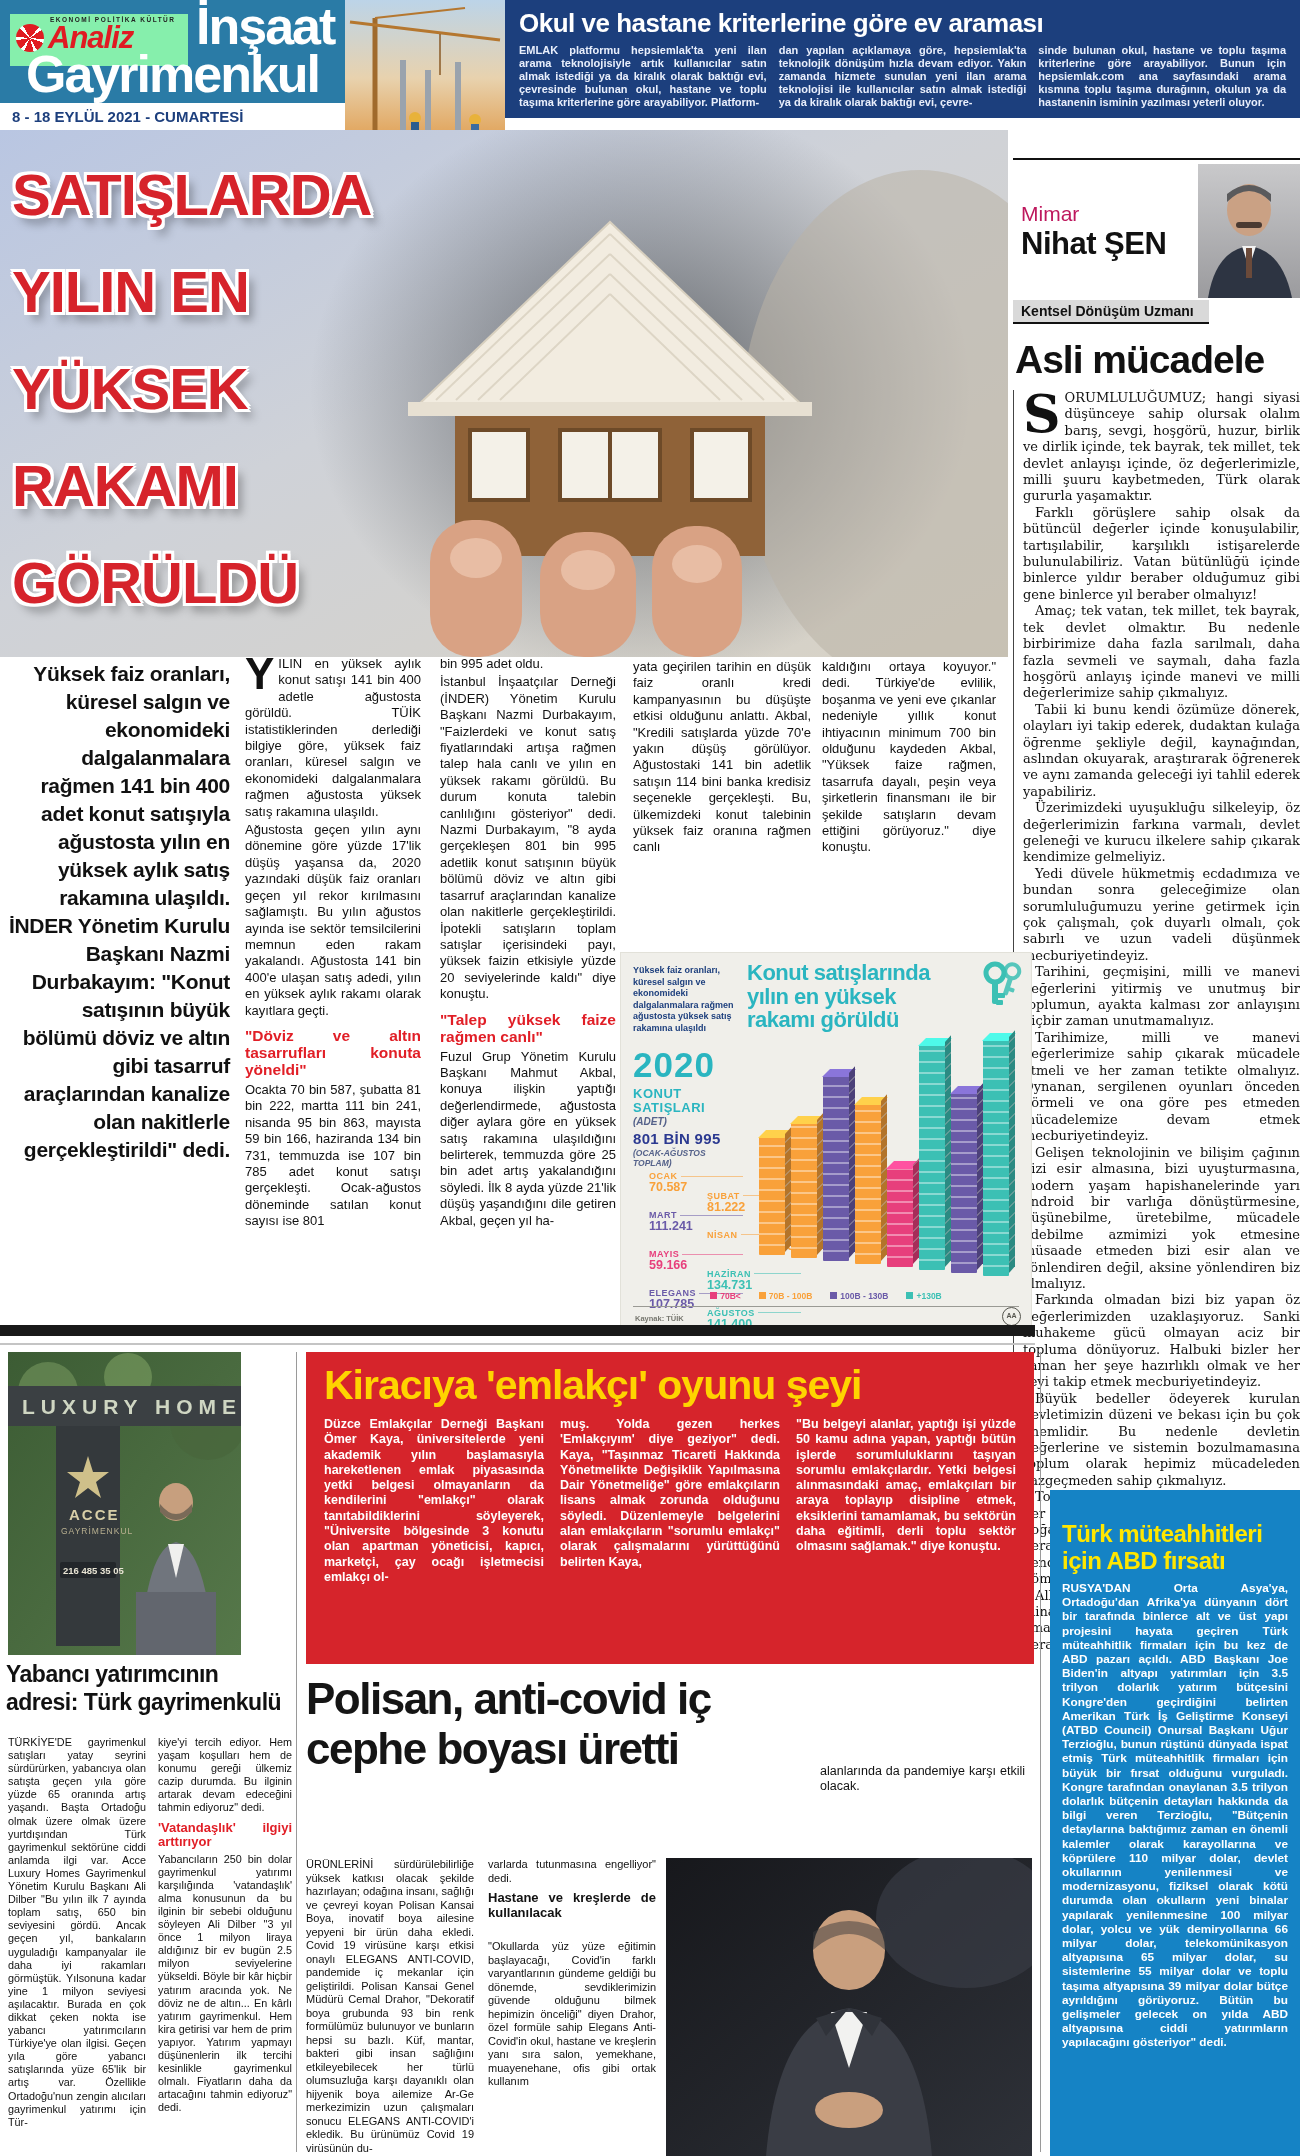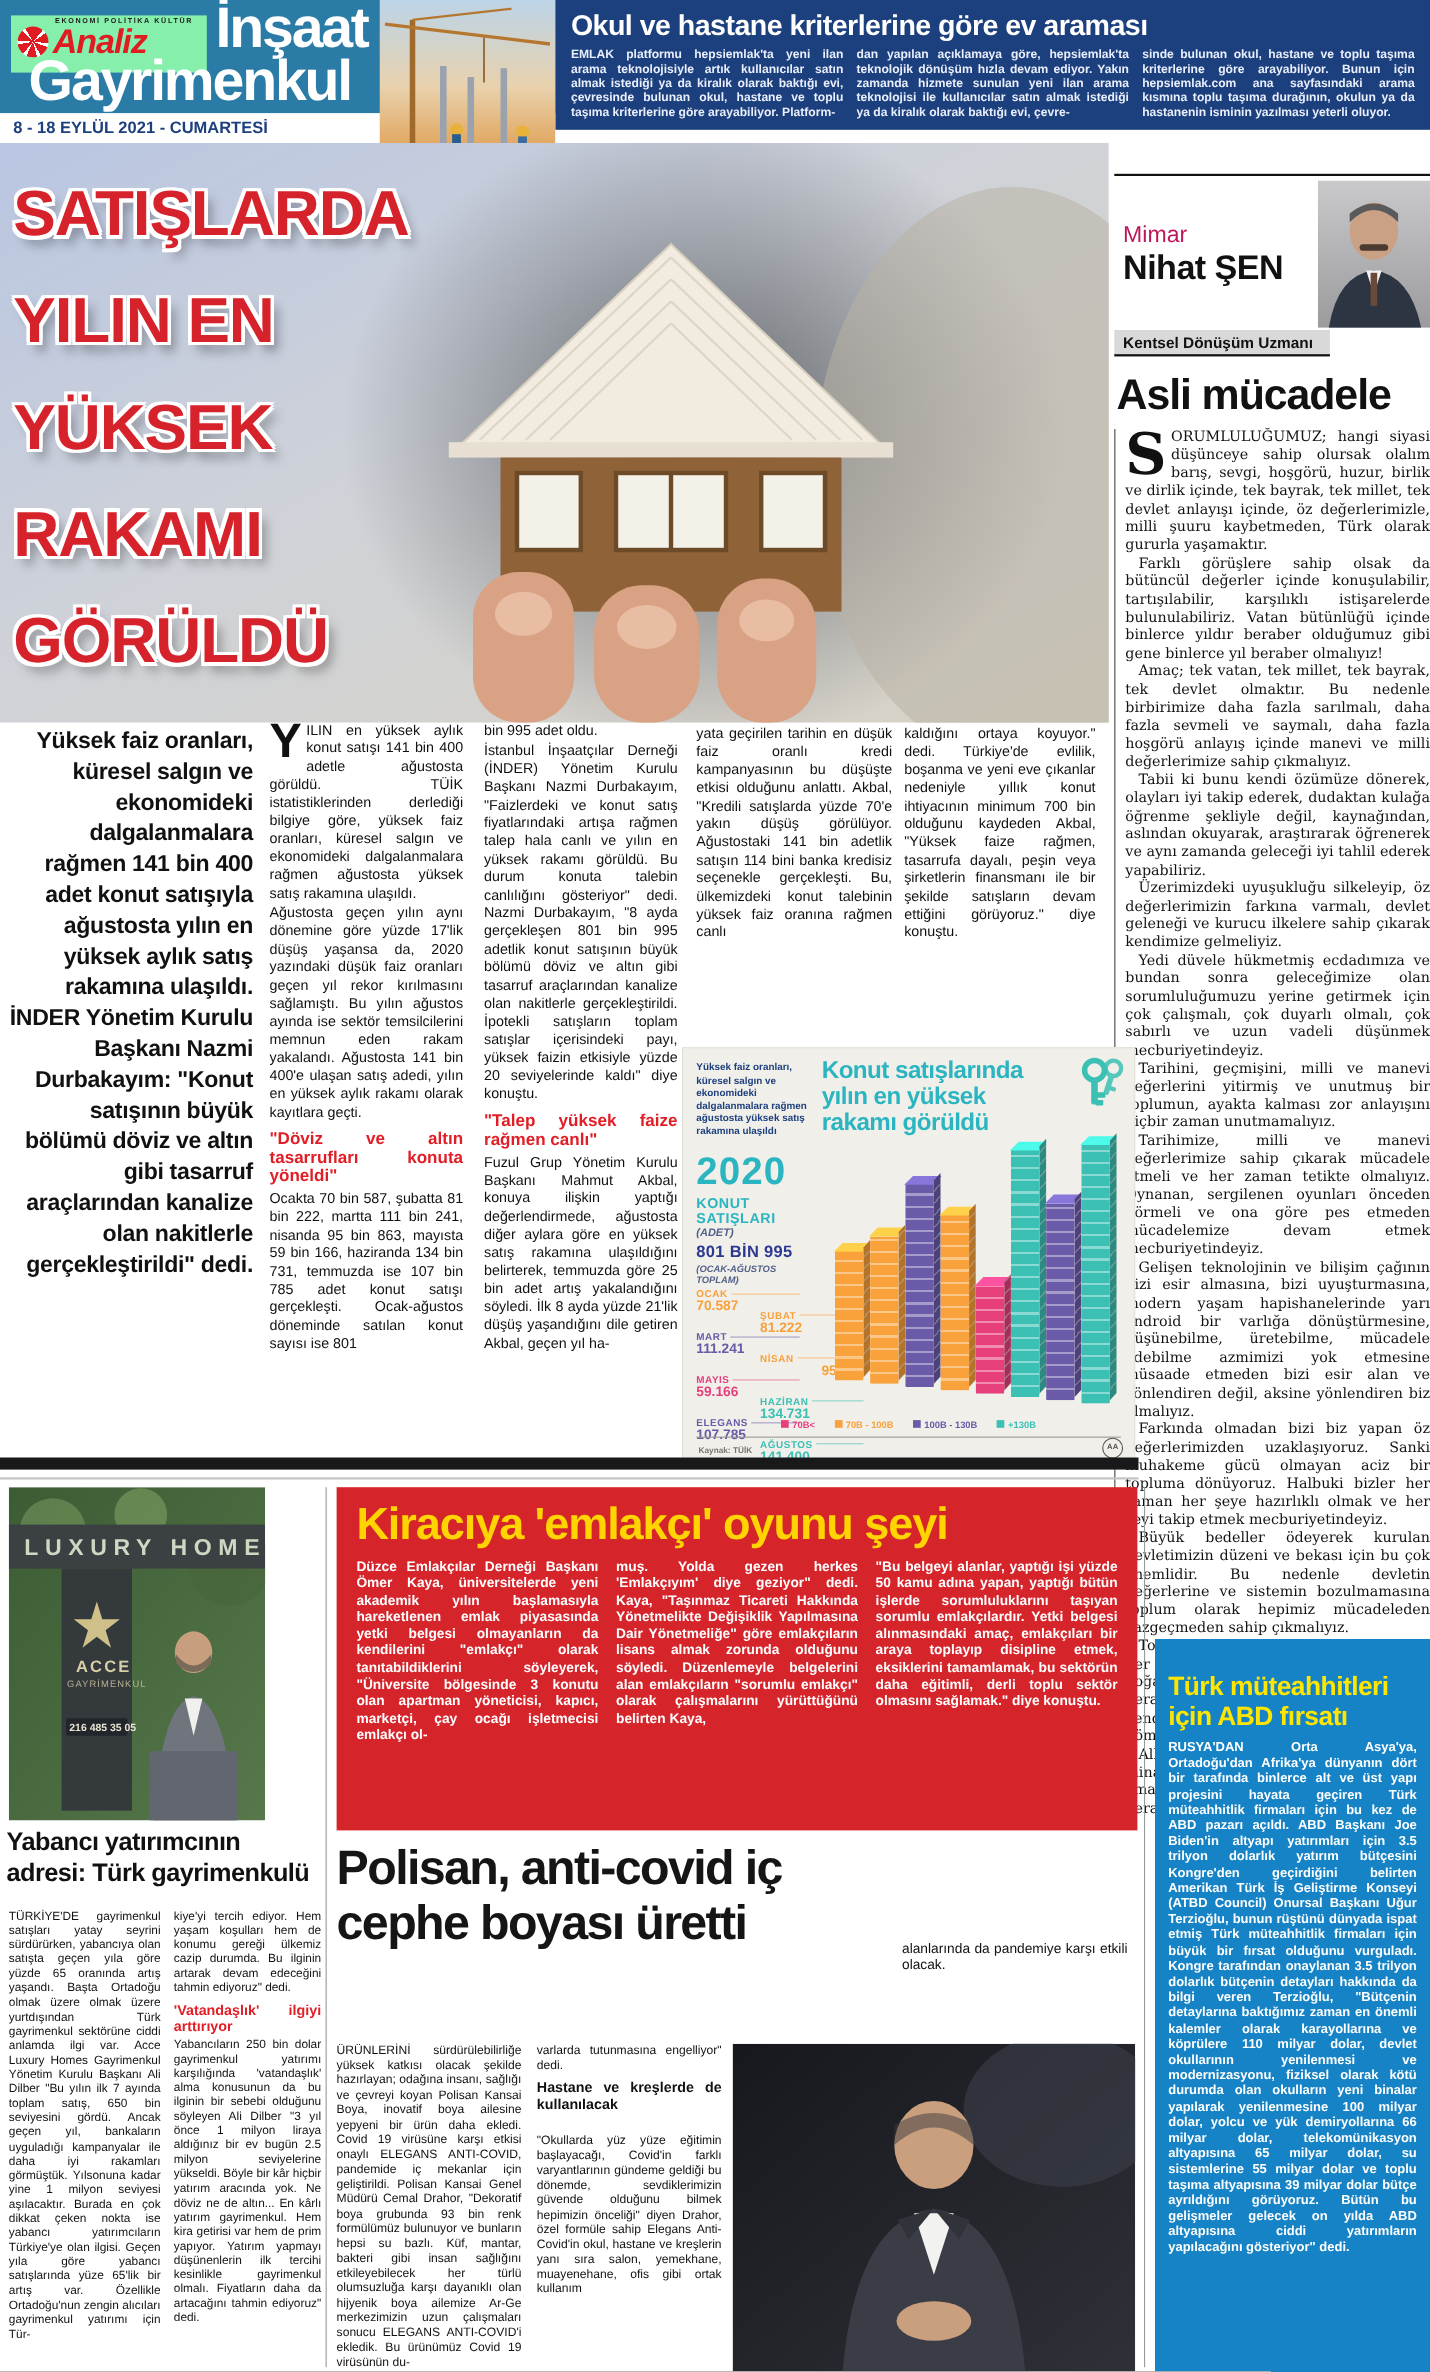--- a/index.html
+++ b/index.html
@@ -55,21 +55,21 @@
   
   .chart{left:620px;top:952px;width:412px;height:380px;background:#f0efea;border:1px solid #e2e1d9;box-sizing:border-box;}
   .ch-caption{position:absolute;left:12px;top:12px;width:106px;font-size:9px;line-height:11.5px;font-weight:bold;color:#1d3f7d;}
   .ch-title{position:absolute;left:126px;top:8px;width:220px;color:#2ab5c0;font-weight:800;font-size:22px;line-height:23.5px;letter-spacing:-.5px;}
   .ch-key{position:absolute;right:8px;top:8px;}
   .ch-year{position:absolute;left:12px;top:92px;font-size:35px;font-weight:800;color:#2ab5c0;letter-spacing:1px;}
   .ch-lab{position:absolute;left:12px;top:134px;font-size:13px;line-height:14px;font-weight:800;color:#2ab5c0;letter-spacing:.5px;}
   .ch-unit{position:absolute;left:12px;top:163px;font-size:10px;font-style:italic;color:#55628a;font-weight:bold;}
   .ch-total{position:absolute;left:12px;top:177px;font-size:15px;font-weight:800;color:#2b3990;letter-spacing:.3px;}
   .ch-total-note{position:absolute;left:12px;top:195px;font-size:8.5px;font-style:italic;color:#55628a;font-weight:bold;line-height:10px;width:100px;}
-  .ch-months{position:absolute;left:12px;top:218px;width:152px;height:160px;}
+  .ch-months{position:absolute;left:28px;top:218px;width:152px;height:160px;}
   .m-entry{position:absolute;width:94px;}
   .m-label{display:flex;align-items:center;gap:3px;font-size:9px;font-weight:bold;letter-spacing:.5px;}
   .m-label i{flex:1;border-top:1px solid currentColor;opacity:.55;}
   .m-value{font-size:12.5px;font-weight:800;line-height:13px;}
   .ch-bars{position:absolute;right:14px;bottom:46px;width:258px;height:268px;}
   .bar{position:absolute;width:26px;border-radius:1px;
        background-image:repeating-linear-gradient(0deg,rgba(255,255,255,0) 0 9px,rgba(255,255,255,.4) 9px 11px);}
   .bar::before{content:'';position:absolute;top:-7px;left:3px;width:100%;height:8px;background:inherit;filter:brightness(1.3);transform:skewX(-45deg);}
   .bar::after{content:'';position:absolute;top:-3px;right:-6px;width:6px;height:100%;background:inherit;filter:brightness(.72);transform:skewY(-48deg);transform-origin:top left;}
   .ch-legend{position:absolute;left:0;right:0;bottom:28px;text-align:center;}

